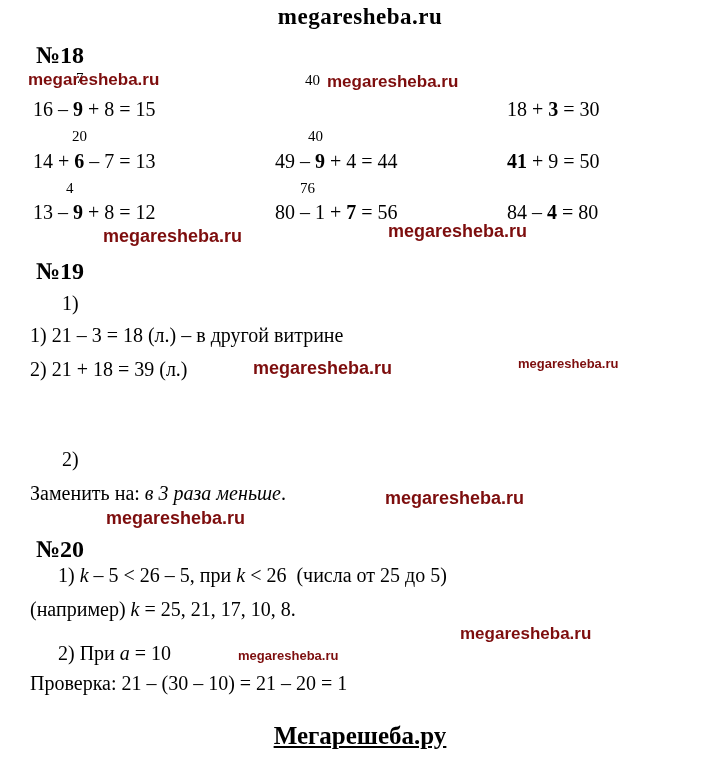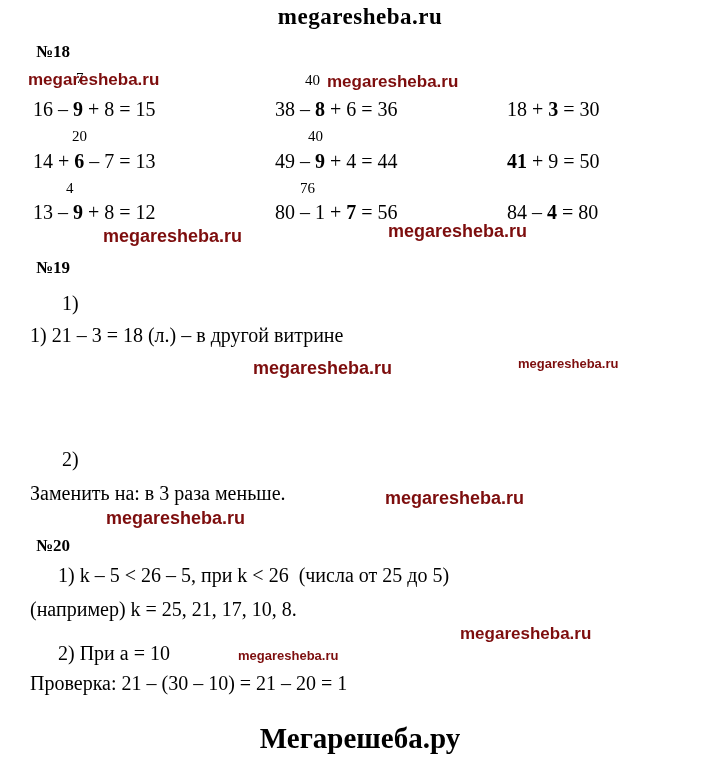--- a/index.html
+++ b/index.html
@@ -3,27 +3,27 @@
 <meta charset="utf-8">
 <style>
   * { margin:0; padding:0; box-sizing:border-box; }
   html,body { width:720px; height:762px; background:#ffffff; }
   body { font-family:"Liberation Serif", serif; color:#000; position:relative; overflow:hidden; }
   .page { position:absolute; inset:0; }
   .abs { position:absolute; white-space:pre; }
   .site-title { position:absolute; top:4px; left:0; width:100%; text-align:center;
                 font-size:23px; font-weight:bold; letter-spacing:0.5px; }
   .footer-title { position:absolute; top:722px; left:0; width:100%; text-align:center;
-                  font-size:29px; font-weight:bold; }
-  .heading { font-size:17px; font-weight:bold; }
+                  font-size:25px; font-weight:bold;text-decoration:underline; }
+  .heading { font-size:24px; font-weight:bold; }
   .eq { font-size:20px; }
   .line { font-size:20px; }
   .hint { font-size:15px; }
   .b { font-weight:bold; }
-  .i { }
+  .i { font-style:italic; }
   .wm { color:var(--wm-color, #7d0d0d); font-weight:bold;
         font-family:"Liberation Sans", sans-serif; font-size:18px; }
   .wm-sm { font-size:13px; }
   .wm-md { font-size:17px; }
 </style>
 </head>
 <body>
 
 <div class="page">
 
@@ -32,34 +32,34 @@
   <div class="abs heading" style="left:36px;top:42px">№18</div>
 
   <span class="abs hint" style="left:76px;top:70px">7</span>
   <span class="abs hint" style="left:305px;top:72px">40</span>
   <span class="abs hint" style="left:72px;top:128px">20</span>
   <span class="abs hint" style="left:308px;top:128px">40</span>
   <span class="abs hint" style="left:66px;top:180px">4</span>
   <span class="abs hint" style="left:300px;top:180px">76</span>
 
   <div class="abs eq" style="left:33px;top:98px"><span>16 – </span><span class="b">9</span><span> + 8 = 15</span></div>
-  <div class="abs eq" style="left:275px;top:98px"><span>38 – </span><span class="b">8</span><span> + 6 = 36</span></div>
   <div class="abs eq" style="left:507px;top:98px"><span>18 + </span><span class="b">3</span><span> = 30</span></div>
 
   <div class="abs eq" style="left:33px;top:150px"><span>14 + </span><span class="b">6</span><span> – 7 = 13</span></div>
   <div class="abs eq" style="left:275px;top:150px"><span>49 – </span><span class="b">9</span><span> + 4 = 44</span></div>
   <div class="abs eq" style="left:507px;top:150px"><span></span><span class="b">41</span><span> + 9 = 50</span></div>
 
   <div class="abs eq" style="left:33px;top:201px"><span>13 – </span><span class="b">9</span><span> + 8 = 12</span></div>
   <div class="abs eq" style="left:275px;top:201px"><span>80 – 1 + </span><span class="b">7</span><span> = 56</span></div>
   <div class="abs eq" style="left:507px;top:201px"><span>84 – </span><span class="b">4</span><span> = 80</span></div>
 
   <div class="abs heading" style="left:36px;top:258px">№19</div>
   <div class="abs line" style="left:62px;top:292px">1)</div>
   <div class="abs line" style="left:30px;top:324px">1) 21 – 3 = 18 (л.) – в другой витрине</div>
+  <div class="abs line" style="left:30px;top:358px">2) 21 + 18 = 39 (л.) </div>
   <div class="abs line" style="left:62px;top:448px">2)</div>
   <div class="abs line" style="left:30px;top:482px"><span>Заменить на: </span><span class="i">в 3 раза меньше</span><span>.</span></div>
 
   <div class="abs heading" style="left:36px;top:536px">№20</div>
   <div class="abs line" style="left:58px;top:564px"><span>1) </span><span class="i">k</span><span> – 5 &lt; 26 – 5, при </span><span class="i">k</span><span> &lt; 26  (числа от 25 до 5)</span></div>
   <div class="abs line" style="left:30px;top:598px"><span>(например) </span><span class="i">k</span><span> = 25, 21, 17, 10, 8.</span></div>
   <div class="abs line" style="left:58px;top:642px"><span>2) При </span><span class="i">a</span><span> = 10 </span></div>
   <div class="abs line" style="left:30px;top:672px">Проверка: 21 – (30 – 10) = 21 – 20 = 1</div>
 
   <span class="abs wm wm-md" style="left:28px;top:70px">megaresheba.ru</span>

